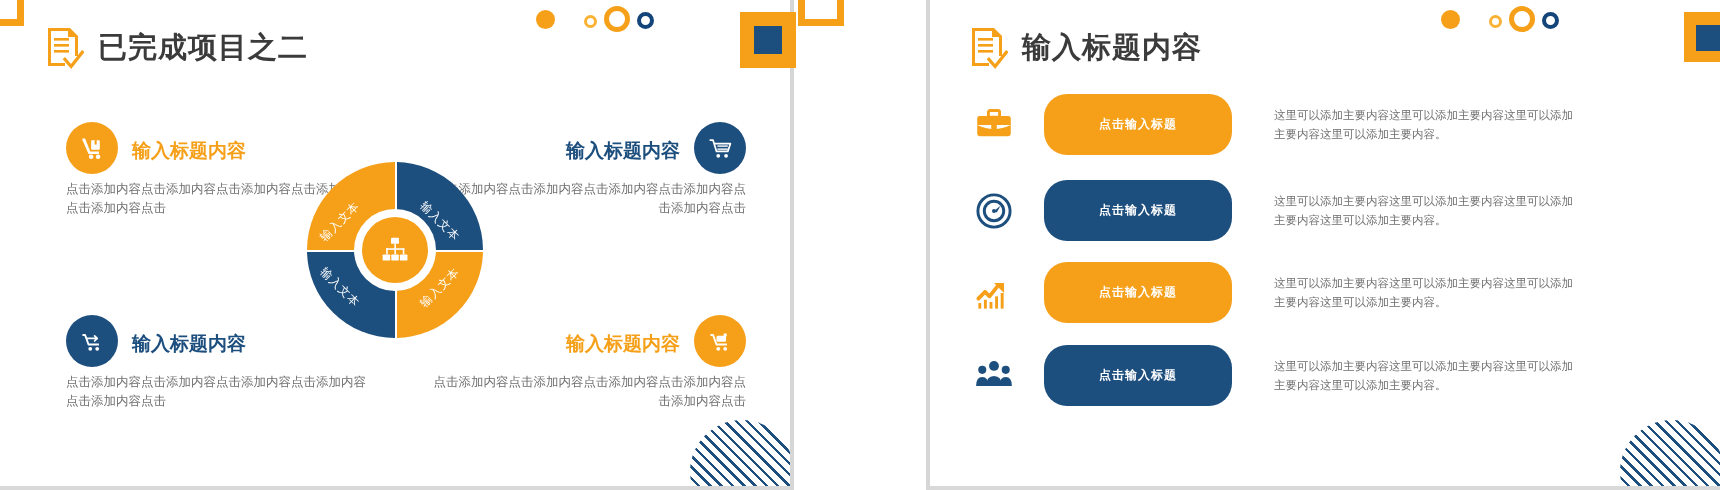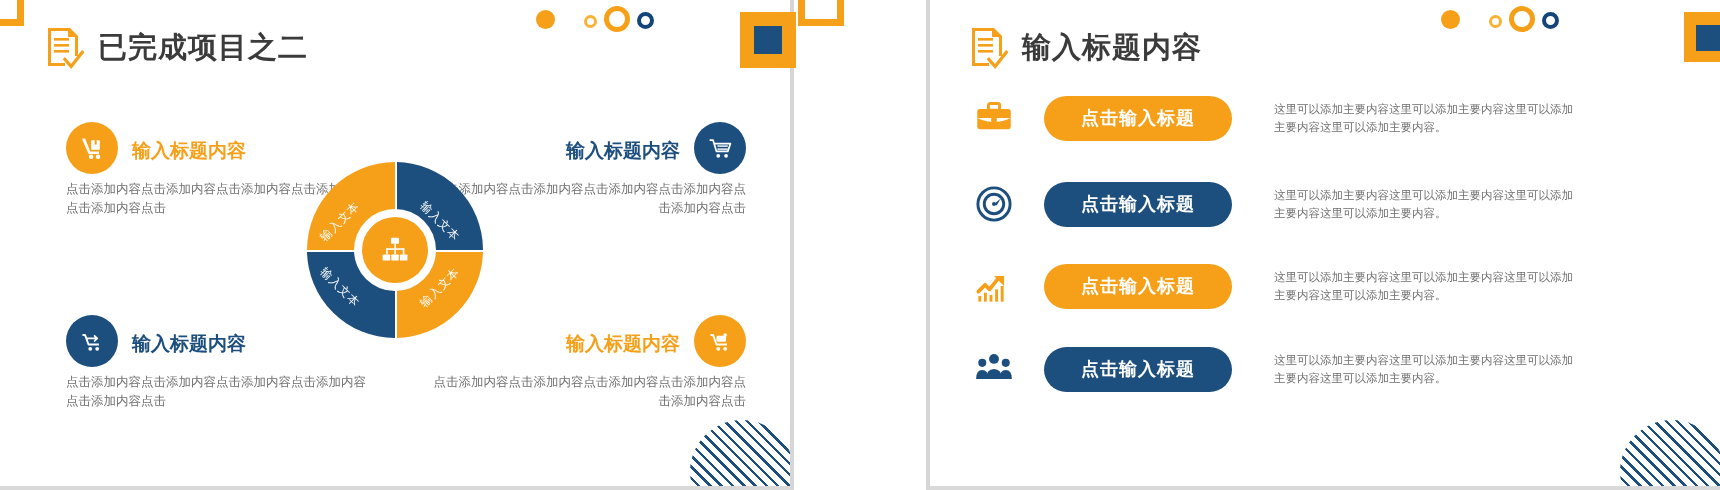--- a/index.html
+++ b/index.html
@@ -78,23 +78,23 @@
   .qlabel{ position:absolute; color:#fff; font-size:11.5px; letter-spacing:1px;
      font-family:"DejaVu Sans","Liberation Sans",sans-serif; white-space:nowrap; }
   .ql-tl{ left:8px;  top:52px;  transform:rotate(-45deg); }
   .ql-tr{ left:108px;top:52px;  transform:rotate(45deg); }
   .ql-bl{ left:8px;  top:118px; transform:rotate(45deg); }
   .ql-br{ left:108px;top:118px; transform:rotate(-45deg); }
 
   
   .rrow{ position:absolute; display:flex; align-items:center; }
   .ricon{ width:48px; height:48px; flex:none; display:flex; align-items:center; justify-content:center; }
-  .pill{ width:188px; height:45px; border-radius:23px; margin-left:26px;
+  .pill{ width:188px; height:61px; border-radius:23px; margin-left:26px;
          display:flex; align-items:center; justify-content:center;
-         color:#fff; font-size:18px; font-weight:700; letter-spacing:1px;
+         color:#fff; font-size:12px; font-weight:700; letter-spacing:1px;
          font-family:"DejaVu Sans","Liberation Sans",sans-serif; }
   .pill.or{ background:#F6A01A; } .pill.nv{ background:#1C4E7E; }
   .rtext{ width:305px; margin-left:42px; font-size:11.5px; color:#6f6f6f; line-height:1.6;
           font-family:"DejaVu Sans","Liberation Sans",sans-serif; }
 </style>
 </head>
 <body>
 
 <div class="deck">
 

